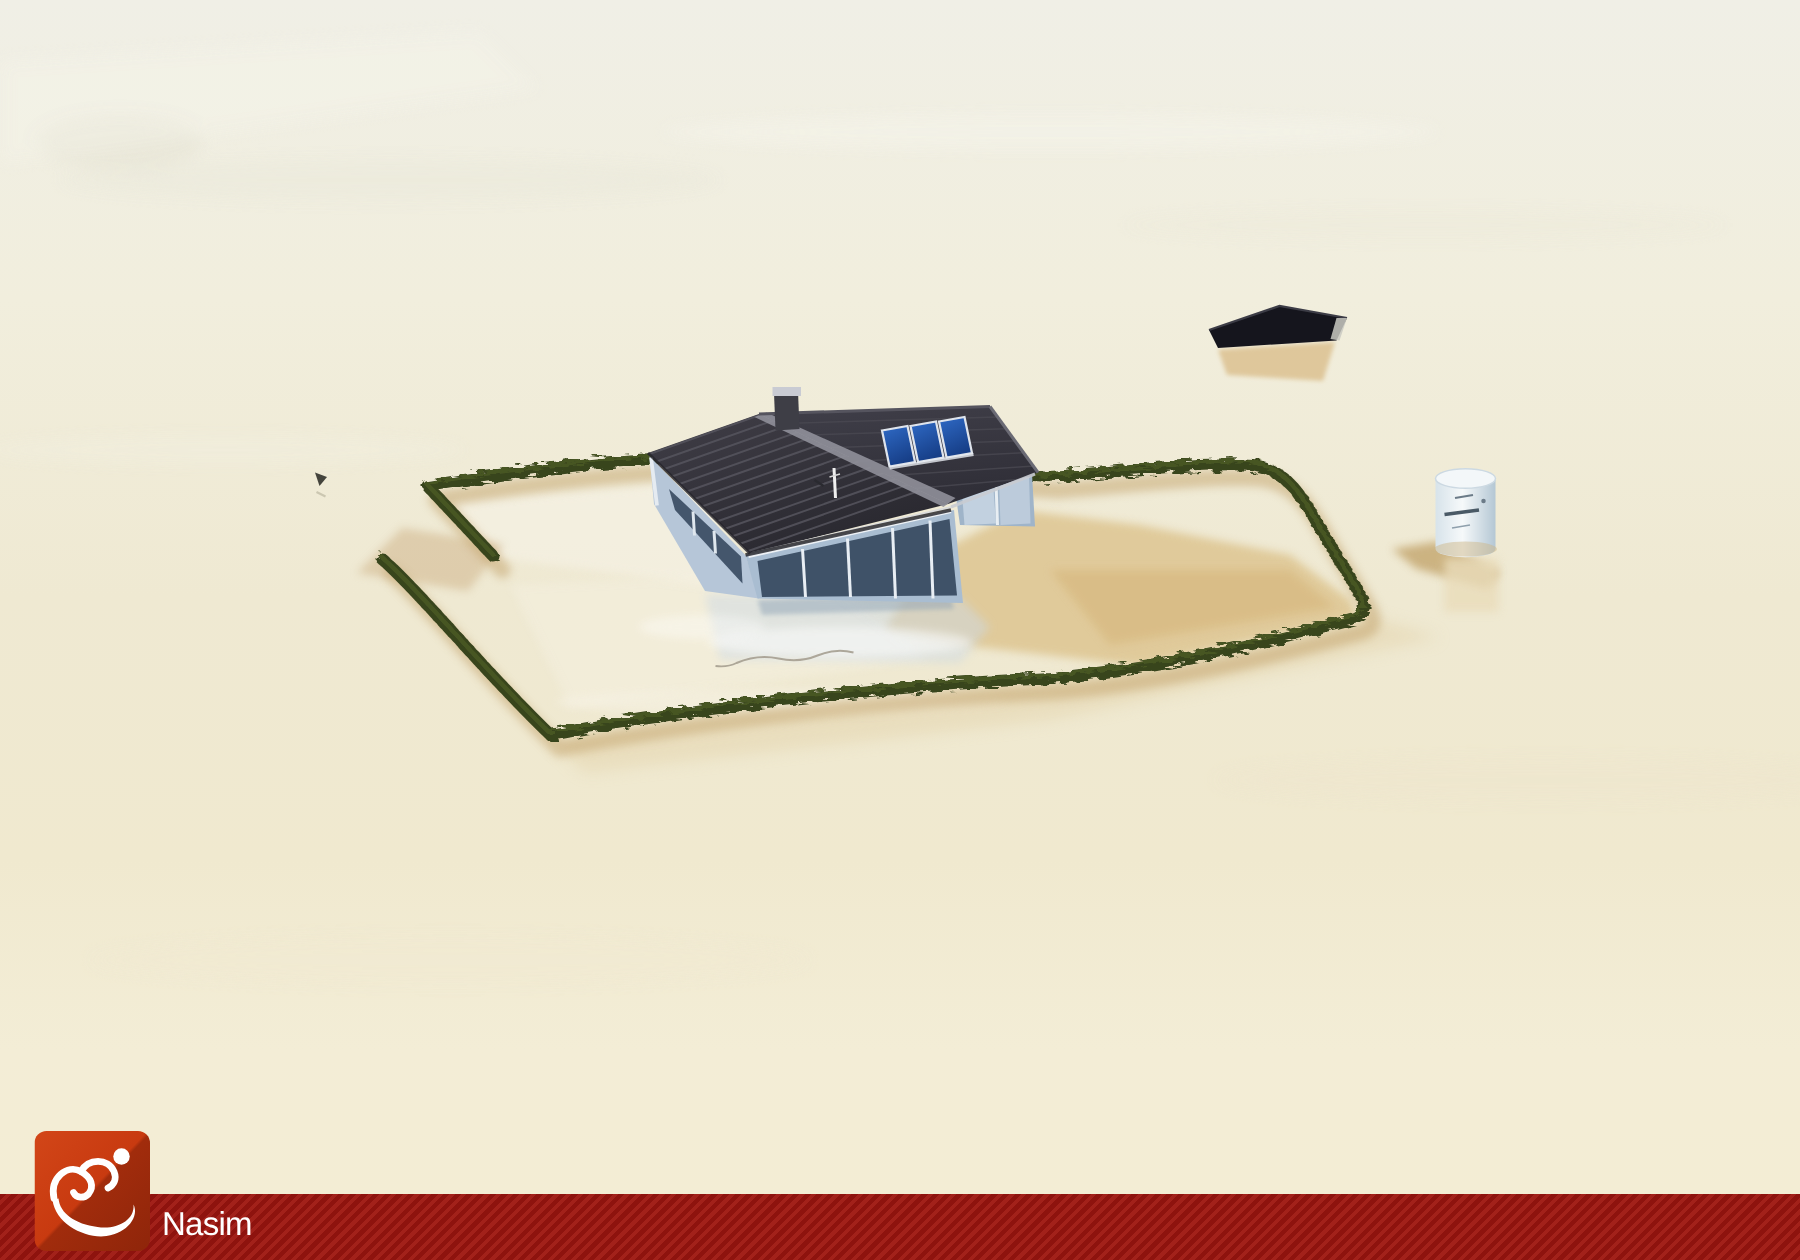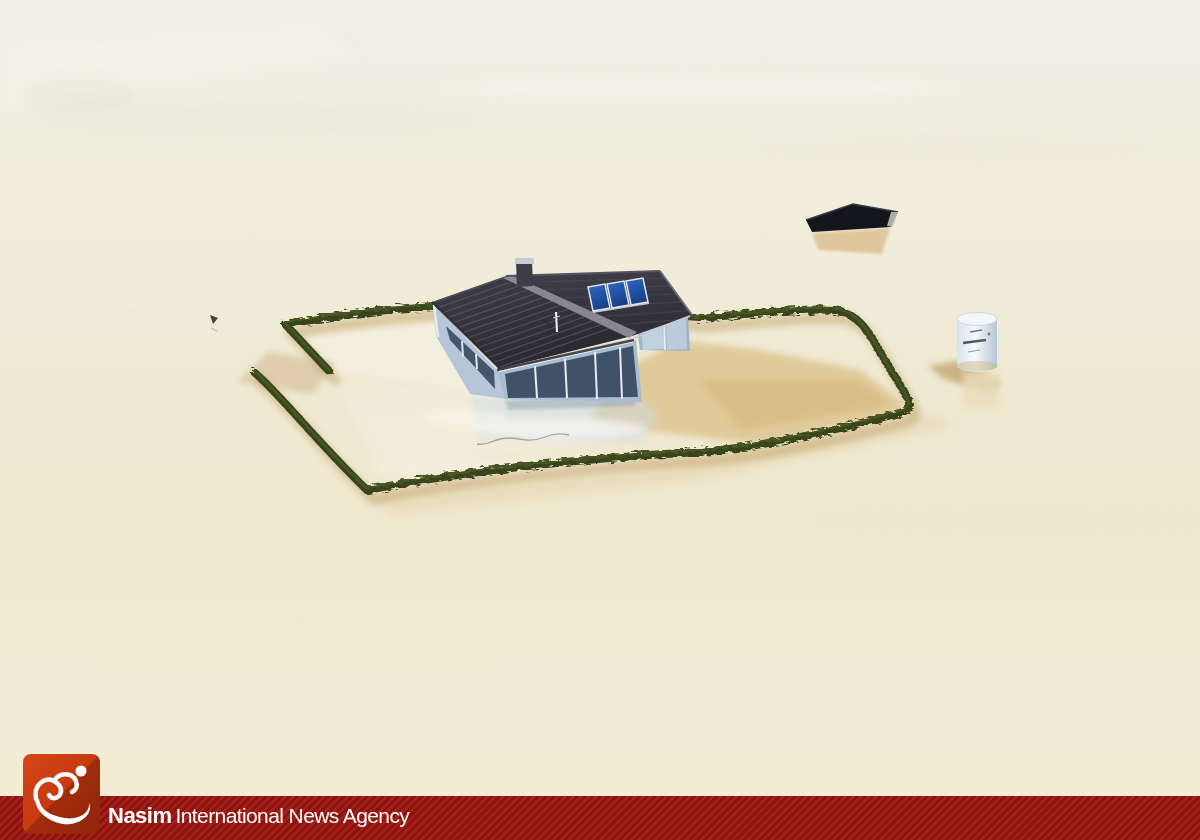--- a/index.html
+++ b/index.html
@@ -9,21 +9,21 @@
   }
   .photo{position:absolute;left:0;top:0;display:block;}
   .footer{
     position:absolute;left:0;bottom:0;width:1200px;height:44px;
     background:repeating-linear-gradient(135deg,#8e130e 0 3px,#a2211a 3px 5.5px);
   }
   .brandline{
     position:absolute;left:108px;top:7px;white-space:nowrap;color:#ffffff;
     display:flex;align-items:baseline;
   }
-  .brand{font-size:22px;font-weight:700;letter-spacing:-0.5px;}
+  .brand{font-size:22px;font-weight:400;letter-spacing:-0.5px;}
   .agency{font-size:21px;font-weight:400;letter-spacing:-0.6px;margin-left:4px;}
   .logo{position:absolute;left:23px;top:754px;width:77px;height:80px;}
 </style>
 </head>
 <body>
 
 <div class="stage">
 
   <svg class="photo" width="1200" height="796" viewBox="0 0 1200 796" role="img" aria-label="Aerial photograph of a flooded area: a house with a dark tiled roof and three blue solar panels stands submerged in beige floodwater, enclosed by a rectangular green hedge; a nearly submerged dark barn roof and a white feed silo protrude from the water nearby; a small bird floats at left">
     <defs>
@@ -215,21 +215,20 @@
     <g>
       <polygon points="210,315 218,318 213,324" fill="#44443c"></polygon>
       <line x1="211" y1="328" x2="217" y2="331" stroke="#bdb8a2" stroke-width="1.5" opacity="0.7"></line>
     </g>
     <path d="M 477,444 q 8,1 14,-2 q 14,-6 28,-3 q 14,3 26,-2 q 12,-5 24,-2" fill="none" stroke="#a19a8c" stroke-width="1.3" opacity="0.85"></path>
   </svg>
 
   <div class="footer">
     <div class="brandline">
       <span class="brand">Nasim</span>
-      <span class="agency">International News Agency</span>
     </div>
   </div>
 
   <svg class="logo" viewBox="0 0 77 80">
     <defs>
       <linearGradient id="logoGrad" x1="0" y1="0" x2="1" y2="1">
         <stop offset="0" stop-color="#d24618"></stop>
         <stop offset="0.49" stop-color="#c83a10"></stop>
         <stop offset="0.51" stop-color="#a12c0c"></stop>
         <stop offset="1" stop-color="#8f250a"></stop>

